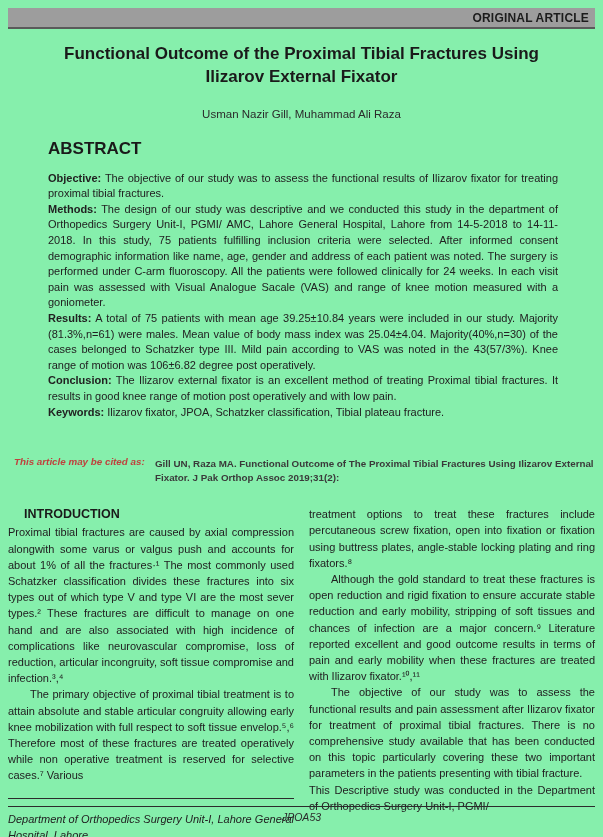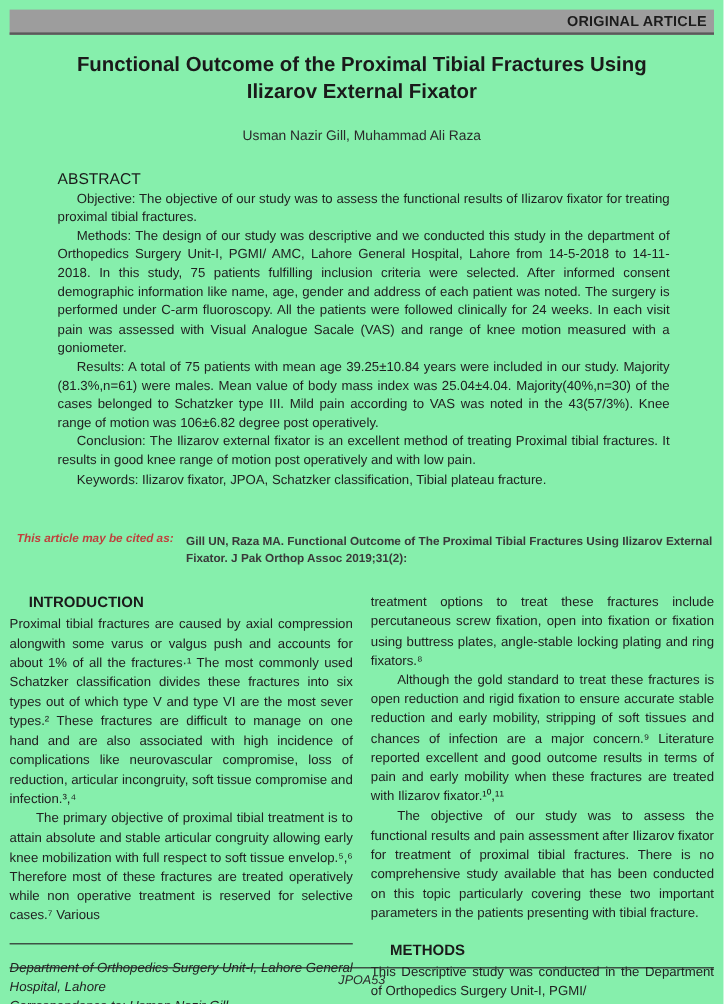--- a/index.html
+++ b/index.html
@@ -49,27 +49,27 @@
   }
 
   
   .abstract {
     margin: 21px 45px 0 48px;
     font-size: 11px;
     line-height: 15.6px;
     text-align: justify;
   }
   .abstract h2 {
-    font-size: 13px;
-    font-weight: normal;
+    font-size: 17px;
+    font-weight: bold;
     color: #1a1a1a;
-    margin-bottom: 2px;
+    margin-bottom: 14px;
   }
   .abstract p { color: #212121; }
-  .lead { font-weight: normal; margin-left: 16px; }
+  .lead { font-weight: bold; }
 
   
   .citation {
     margin: 17px 8px 0 14px;
     display: flex;
     align-items: center;
   }
   .citation .cite-label {
     flex: 0 0 141px;
     font-size: 9.8px;
@@ -196,21 +196,20 @@
         <div>Department of Orthopedics Surgery Unit-I, Lahore General Hospital, Lahore</div>
         <div>Correspondence to: Usman Nazir Gill</div>
         <div>Email: usmangill6949@gmail.com</div>
       </div>
     </div>
 
     <div class="col">
       <p>treatment options to treat these fractures include percutaneous screw fixation, open into fixation or fixation using buttress plates, angle-stable locking plating and ring fixators.⁸</p>
       <p class="indent">Although the gold standard to treat these fractures is open reduction and rigid fixation to ensure accurate stable reduction and early mobility, stripping of soft tissues and chances of infection are a major concern.⁹ Literature reported excellent and good outcome results in terms of pain and early mobility when these fractures are treated with Ilizarov fixator.¹⁰,¹¹</p>
       <p class="indent">The objective of our study was to assess the functional results and pain assessment after Ilizarov fixator for treatment of proximal tibial fractures. There is no comprehensive study available that has been conducted on this topic particularly covering these two important parameters in the patients presenting with tibial fracture.</p>
-      <h3 class="methods-heading">METHODS</h3>
       <p>This Descriptive study was conducted in the Department of Orthopedics Surgery Unit-I, PGMI/</p>
     </div>
 
   </div>
 
   <div class="footer">
     <hr class="footer-rule">
     <div class="footer-row">
       <span>JPOA</span>
       <span>53</span>

